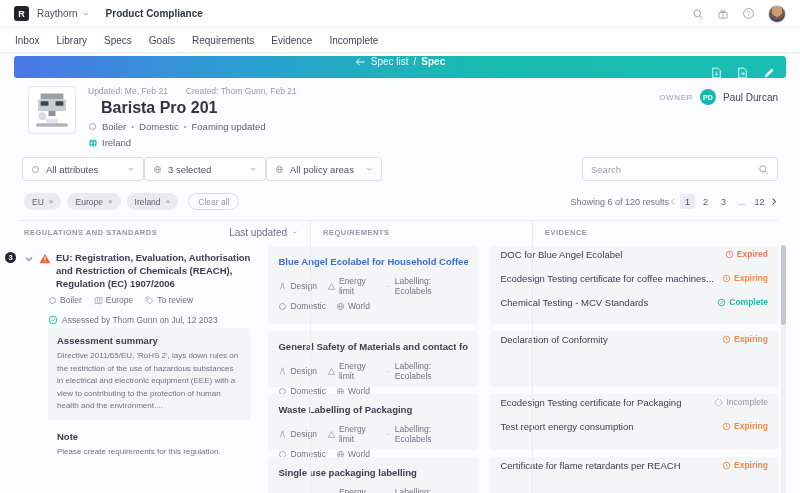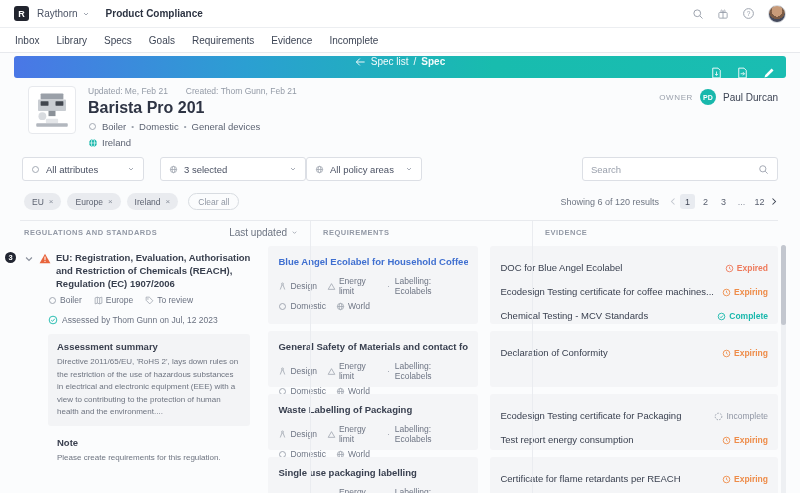--- a/index.html
+++ b/index.html
@@ -25,44 +25,44 @@
     background:linear-gradient(90deg, var(--gradient-start,#4a77e6) 0%, #2b9fd2 30%, var(--gradient-end,#18bcae) 62%, #1abdb2 100%);
     display:flex; align-items:center; padding:0 11px; color:#fff;flex-direction:column; }
   .crumb { display:flex; align-items:center; gap:5px; font-size:10px; opacity:.95; }
   .crumb b { font-weight:bold; }
   .bar-actions { margin-left:auto; display:flex; align-items:center; gap:15px; }
 
   
   .spec-header { margin:8px 22px 0 28px; display:flex; }
   .spec-img { width:48px; height:48px; border:1px solid #e7e9ed; border-radius:4px; background:#fff; margin-right:12px; display:flex; align-items:center; justify-content:center; }
   .meta-row { display:flex; gap:18px; font-size:8.5px; color:#939aa6; }
-  .spec-title { font-size:16px; font-weight:bold; color:#2e3444; margin:3px 0 4px; }
+  .spec-title { font-size:16px; font-weight:bold; color:#2e3444; margin:3px 13px 4px; }
   .attr-row { display:flex; align-items:center; gap:5px; font-size:9.5px; color:#5c6372; }
   .attr-row .sep { color:#9aa0ab; font-size:8px; }
   .market-row { display:flex; align-items:center; gap:4px; font-size:9.5px; color:#5c6372; margin-top:5px; }
   .owner { margin-left:auto; display:flex; align-items:center; gap:7px; align-self:flex-start; margin-top:3px; }
   .owner-label { font-size:8px; letter-spacing:.6px; color:#9aa0ab; text-transform:uppercase; }
   .owner-badge { width:16px; height:16px; border-radius:50%; background:var(--accent-teal,#19b8ac); color:#fff; font-size:7px; font-weight:bold; display:flex; align-items:center; justify-content:center; }
   .owner-name { font-size:10px; color:#3d4454; }
 
   
   .filters { margin:9px 22px 0; display:flex; }
   .dropdown { height:24px; border:1px solid #dcdfe5; border-radius:3px; background:#fff; display:inline-flex; align-items:center; gap:6px; padding:0 8px; font-size:9.5px; color:#4a5163; cursor:pointer; }
   .dropdown .chev { margin-left:auto; }
-  .dd1 { width:122px; } .dd2 { width:146px;margin-left:16px; } .dd3 { width:116px;justify-content:space-between; }
+  .dd1 { width:122px; } .dd2 { width:122px; } .dd3 { width:116px;justify-content:space-between; }
   .searchbox { margin-left:auto; width:196px; height:24px; border:1px solid #dcdfe5; border-radius:3px; background:#fff; display:flex; align-items:center; padding:0 8px; }
   .searchbox input { border:0; outline:0; flex:1; font-size:9.5px; color:#4a5163; font-family:inherit; background:transparent; }
   .searchbox input::placeholder { color:#9aa0ac; }
 
   
   .chipbar { margin:12px 22px 0 24px; display:flex; align-items:center; gap:6px; }
   .chip { height:17px; border-radius:9px; background:#e9ebef; display:inline-flex; align-items:center; gap:5px; padding:4px 8px; font-size:8.5px; color:#5c6270; cursor:pointer; }
   .chip .x { color:#8a909c; font-size:8px; }
   .clear-all { height:17px; border-radius:9px; border:1px solid #d8dce1; background:transparent; display:inline-flex; align-items:center; padding:0 9px; font-size:8.5px; color:#9097a3; margin-left:4px; cursor:pointer; }
-  .results { margin-left:auto; display:flex; align-items:center; gap:10px; }
+  .results { margin-left:auto; display:flex; align-items:center; gap:0; }
   .results-summary { font-size:9px; color:#6e7582; }
   .pager { display:flex; align-items:center; gap:3px; }
   .page-btn { min-width:15px; height:15px; display:flex; align-items:center; justify-content:center; font-size:9px; color:#5a6170; border-radius:3px; cursor:pointer; padding:0 2px; }
   .page-btn.active { background:#e8ebf0; color:#3e4554; }
   .page-btn.ellipsis { cursor:default; color:#8a909c; }
   .pager .nav-chev { display:flex; align-items:center; cursor:pointer; }
 
   
   .table { position:relative; margin:10px 22px 0 20px; border-top:1px solid #e8eaee; height:262px; }
   .vline { position:absolute; top:0; bottom:-300px; width:1px; background:#eaecf0; }
@@ -79,35 +79,35 @@
   .num-badge { position:absolute; left:-17px; top:7px; width:15px; height:15px; background:#232733; color:#fff; border:2px solid #fff; border-radius:50%; font-size:7.5px; font-weight:bold; display:flex; align-items:center; justify-content:center; }
   .reg-head { display:flex; align-items:flex-start; gap:5px; }
   .reg-head .chev { margin-top:2px; flex:none; cursor:pointer; }
   .reg-head .warn { margin-top:1px; flex:none; }
   .reg-title { flex:1; font-size:9.5px; font-weight:bold; color:#39404f; line-height:1.35; }
   .reg-body { padding-left:24px; }
   .reg-tags { display:flex; gap:12px; margin-top:5px; font-size:8.5px; color:#6a7180; }
   .tag { display:inline-flex; align-items:center; gap:3px; }
   .tag svg { flex:none; }
   .assessed { display:flex; align-items:center; gap:4px; margin-top:10px; font-size:8.5px; color:#6a7180; }
-  .summary-box { background:#f3f4f6; border-radius:3px; padding:7px 9px 8px; margin-top:9px; }
+  .summary-box { background:#f3f4f6; border-radius:3px; padding:7px 9px 8px; margin-top:3px; }
   .box-title { font-size:9.5px; font-weight:bold; color:#3b4150; margin-bottom:4px; }
   .box-text { font-size:8px; color:#6e7480; line-height:1.55; }
   .note { margin-top:11px; padding:0 9px; }
 
   .rows-col { flex:1; padding-top:3px; }
   .row { display:flex; margin-bottom:7px; }
   .req-card { width:210px; margin-left:6px; background:#f4f5f7; border-radius:3px; padding:10px 10px; cursor:pointer; }
   .req-title { font-size:9.5px; font-weight:bold; color:#394050; margin-bottom:9px; white-space:nowrap; overflow:hidden; }
   .req-title.link { color:var(--link-blue,#3f6fd0); }
   .tagrow { display:flex; align-items:center; gap:10px; font-size:8.5px; color:#6e7584; }
   .tagrow + .tagrow { margin-top:5px; }
   .tagrow .dot { color:#9aa0ab; margin:0 -5px; }
   .evi-card { flex:1; margin-left:12px; background:#f4f5f7; border-radius:3px; padding:3px 10px; display:flex; flex-direction:column; }
-  .evi-item { height:24px; display:flex; align-items:flex-end; justify-content:space-between; cursor:pointer; }
+  .evi-item { height:24px; display:flex; align-items:flex-start; justify-content:space-between; cursor:pointer; }
   .evi-title { font-size:9.5px; color:#3a4150; white-space:nowrap; overflow:hidden; }
   .status { display:inline-flex; align-items:center; gap:3px; font-size:8.5px; font-weight:bold; flex:none; margin-left:8px; }
   .status.expired   { color:var(--status-expired,#ee7a5c); }
   .status.expiring  { color:var(--status-expiring,#ee8c49); }
   .status.complete  { color:var(--status-complete,#19b8ac); }
   .status.incomplete{ color:var(--status-incomplete,#8f95a3); font-weight:normal; }
 
   
   .scrollbar { position:absolute; right:-8px; top:24px; bottom:-228px; width:5px; border-radius:3px; background:#eef0f3; }
   .scroll-thumb { position:absolute; top:0; left:0; width:5px; height:80px; border-radius:3px; background:#c3c7cf; }
@@ -200,21 +200,21 @@
       </div>
       <h1 class="spec-title">Barista Pro 201</h1>
       <div class="attr-row">
         <svg width="9" height="9" viewBox="0 0 12 12">
             <circle cx="6" cy="6" r="4" fill="none" stroke="#9aa0ab" stroke-width="1.2"></circle>
           </svg>
         <span>Boiler</span>
         <span class="sep">•</span>
         <span>Domestic</span>
         <span class="sep">•</span>
-        <span>General devices</span>
+        <span>Foaming updated</span>
       </div>
       <div class="market-row">
         <svg width="10" height="10" viewBox="0 0 12 12">
             <circle cx="6" cy="6" r="4.6" fill="#19b8ac"></circle>
             <ellipse cx="6" cy="6" rx="2" ry="4.6" fill="none" stroke="#fff" stroke-width="0.8"></ellipse>
             <path d="M1.4 6h9.2" stroke="#fff" stroke-width="0.8"></path>
           </svg>
         <span>Ireland</span>
       </div>
     </div>

